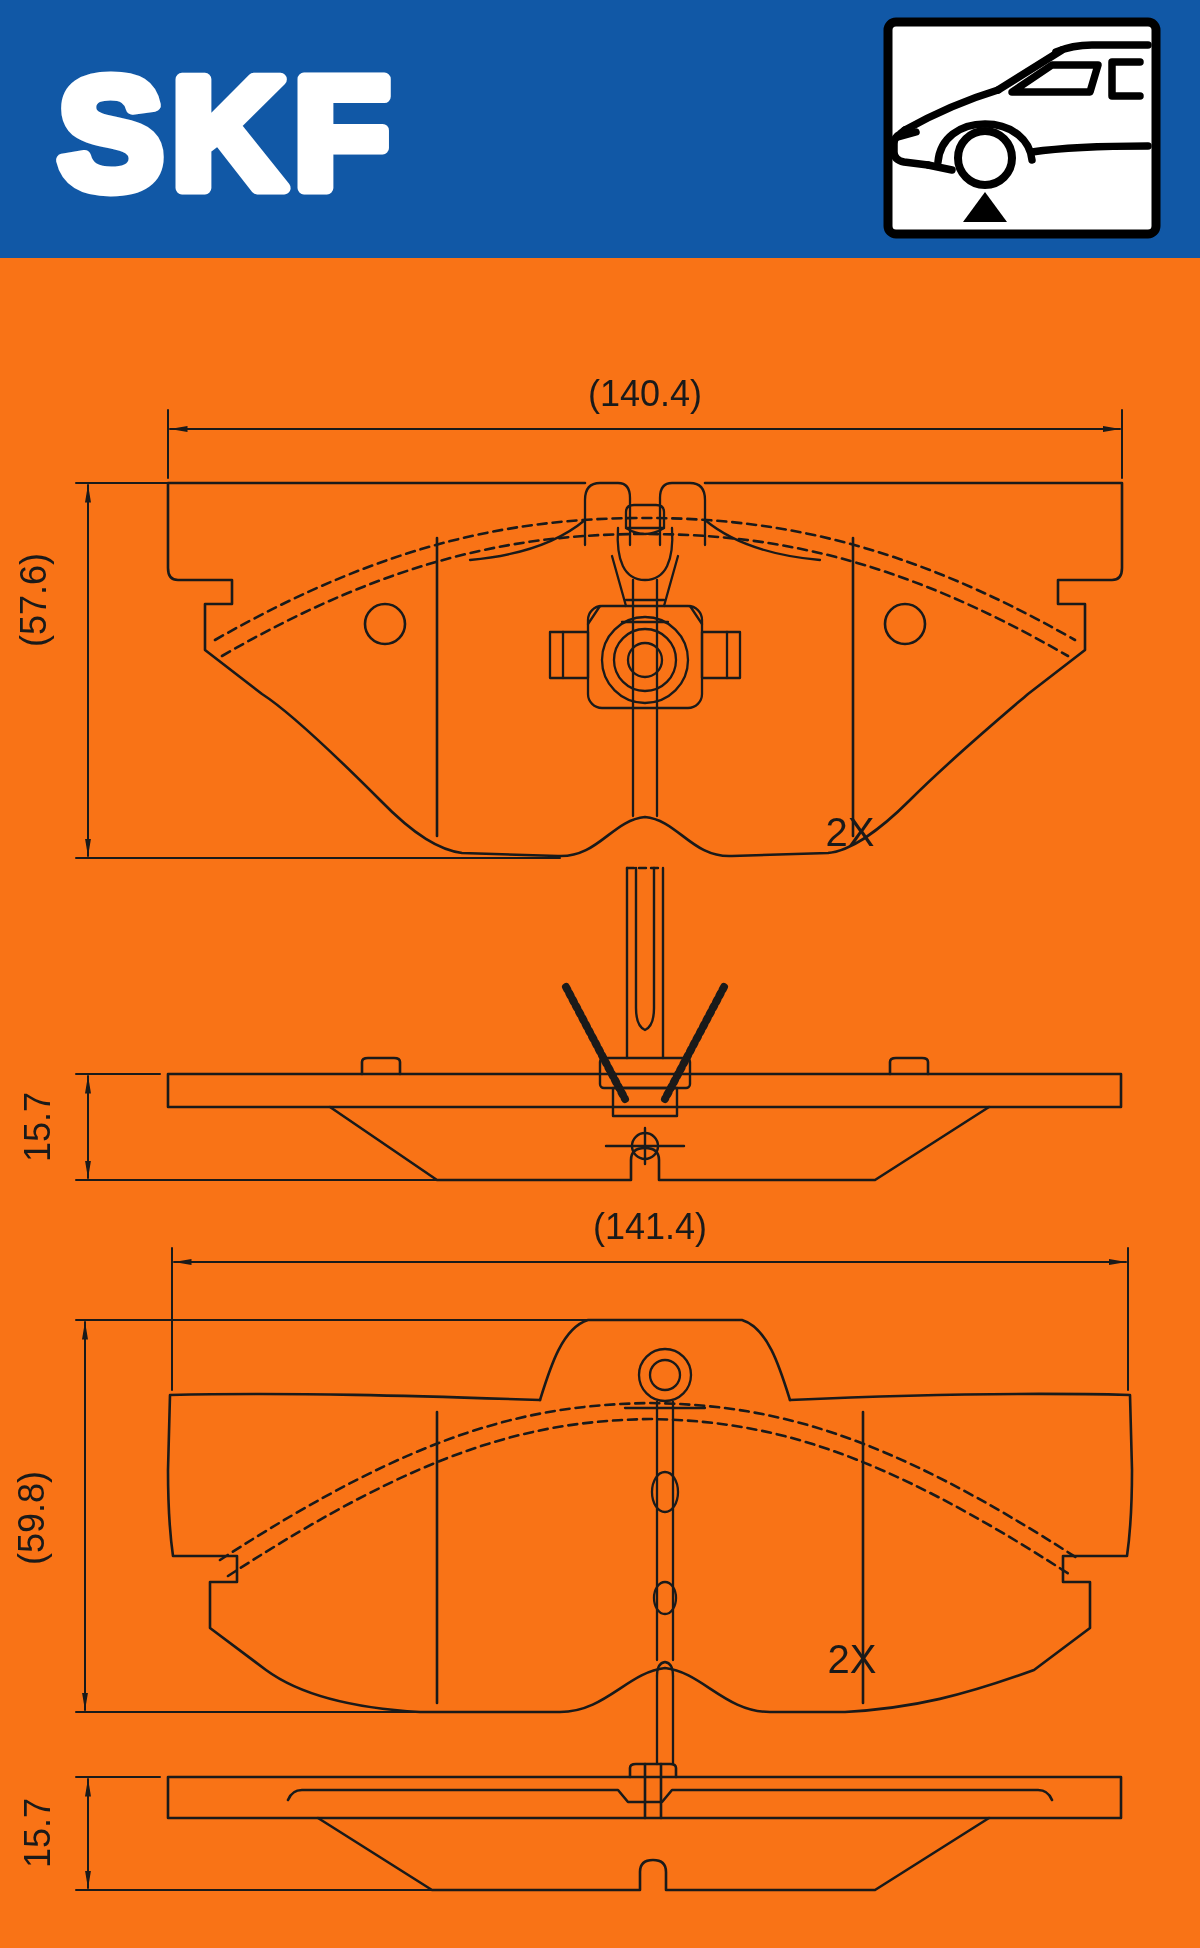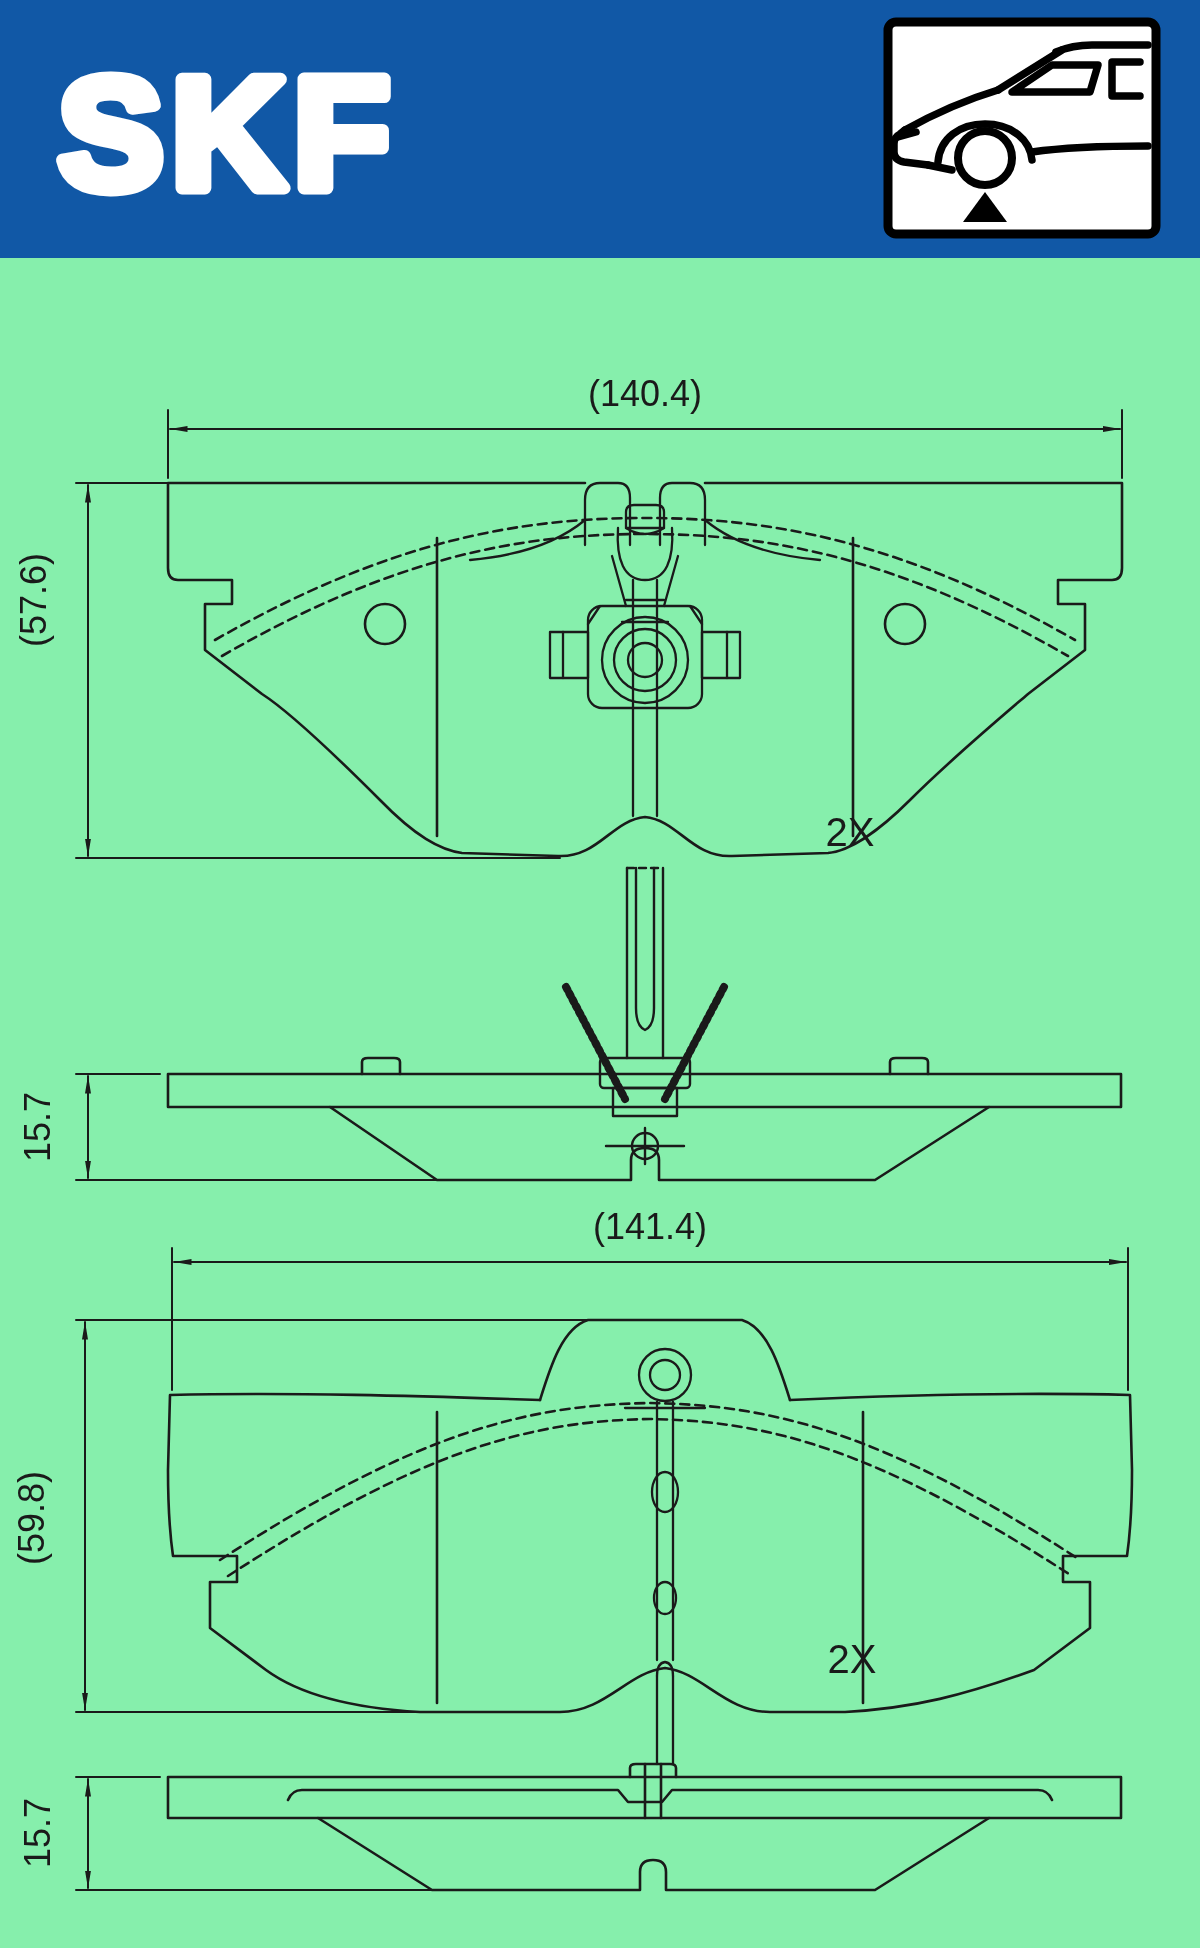--- a/index.html
+++ b/index.html
@@ -1,16 +1,16 @@
 <!DOCTYPE html>
 <html><head>
 <meta charset="utf-8">
 <style>
   html,body{margin:0;padding:0;background:#ffffff;}
-  .page{position:relative;width:1200px;height:1948px;background:#86efac;overflow:hidden;
+  .page{position:relative;width:1200px;height:1948px;background:#f97316;overflow:hidden;
         font-family:"Liberation Sans", sans-serif;}
   svg{display:block;}
   text{font-family:"Liberation Sans", sans-serif;}
   .dimtext{font-size:36px;fill:#1a1a1a;}
   .qtytext{font-size:40px;fill:#1a1a1a;}
   .logotext{font-size:158px;font-weight:bold;letter-spacing:8px;}
 </style>
 </head>
 <body>
 

